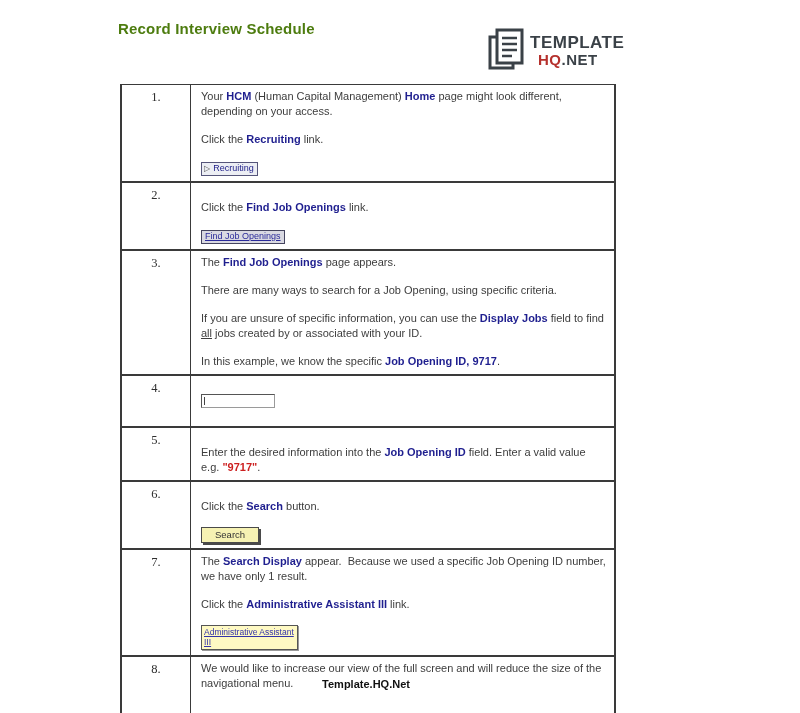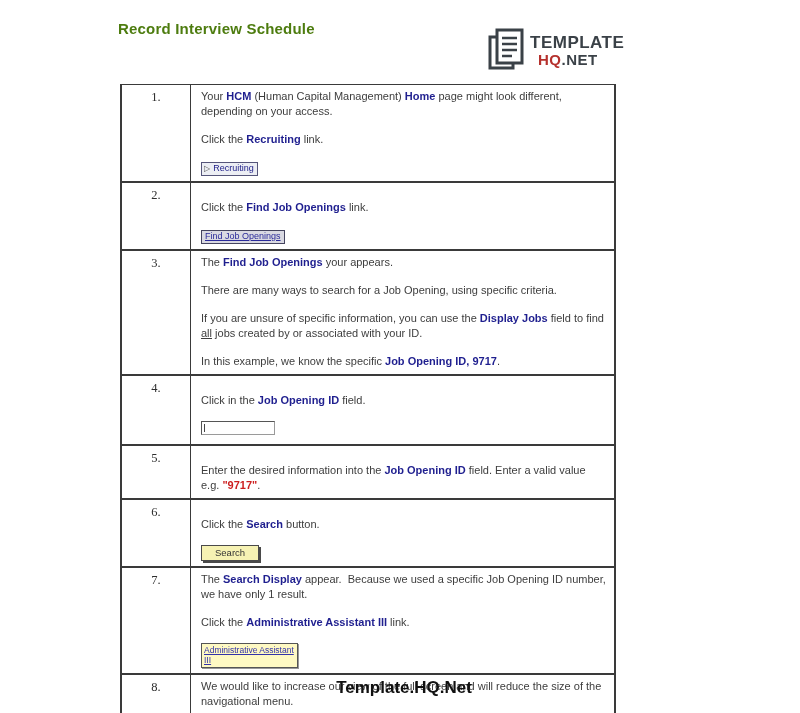--- a/index.html
+++ b/index.html
@@ -57,21 +57,21 @@
   .text-input .caret{position:absolute;left:2px;top:2px;width:1px;height:8px;background:#444;}
   .ui-button{display:inline-block;background:#f6f2b3;border:1px solid #4a4a4a;
              box-shadow:2px 2px 0 #4a4a4a;font-size:9.5px;color:#333;
              padding:1px 13px 2px 13px;line-height:11px;}
   .boxed-link-multi{display:inline-block;background:#fef9c3;border:1px solid #555;
                     box-shadow:1px 1px 0 #999;font-size:8.5px;line-height:10px;
                     color:#3333aa;padding:1px 3px 2px 2px;min-width:88px;}
   .boxed-link-multi span{text-decoration:underline;display:block;}
 
   .footer{position:absolute;left:120px;top:678px;width:492px;text-align:center;
-          font-size:17px;font-weight:bold;color:#111;margin-left:38px;}
+          font-size:11px;font-weight:bold;color:#111;}
 </style>
 </head>
 <body>
 
 <div class="page-title">Record Interview Schedule</div>
 
 <div class="logo">
   <svg width="40" height="46" viewBox="0 0 40 46">
     <rect x="4" y="10" width="23" height="31" fill="#ffffff" stroke="#3a4147" stroke-width="3"></rect>
     <rect x="11" y="3" width="25" height="33" fill="#ffffff" stroke="#3a4147" stroke-width="3"></rect>
@@ -101,30 +101,29 @@
     <div class="row">
       <div class="num-cell">2.</div>
       <div class="content-cell gap">
         <div class="para"><span>Click the </span><span class="kw">Find Job Openings</span><span> link.</span></div>
         <div class="widget-line"><span class="boxed-link">Find Job Openings</span></div>
       </div>
     </div>
     <div class="row">
       <div class="num-cell">3.</div>
       <div class="content-cell">
-        <div class="para"><span>The </span><span class="kw">Find Job Openings</span><span> your appears.</span></div>
+        <div class="para"><span>The </span><span class="kw">Find Job Openings</span><span> page appears.</span></div>
         <div class="para"><span>There are many ways to search for a Job Opening, using specific criteria.</span></div>
         <div class="para"><span>If you are unsure of specific information, you can use the </span><span class="kw">Display Jobs</span><span> field to find </span><span class="und">all</span><span> jobs created by or associated with your ID.</span></div>
         <div class="para"><span>In this example, we know the specific </span><span class="kw">Job Opening ID, 9717</span><span>.</span></div>
       </div>
     </div>
     <div class="row">
       <div class="num-cell">4.</div>
       <div class="content-cell gap">
-        <div class="para"><span>Click in the </span><span class="kw">Job Opening ID</span><span> field.</span></div>
         <div class="widget-line"><span class="text-input"><span class="caret"></span></span></div>
       </div>
     </div>
     <div class="row">
       <div class="num-cell">5.</div>
       <div class="content-cell gap">
         <div class="para"><span>Enter the desired information into the </span><span class="kw">Job Opening ID</span><span> field. Enter a valid value e.g. </span><span class="red">"9717"</span><span>.</span></div>
       </div>
     </div>
     <div class="row">

